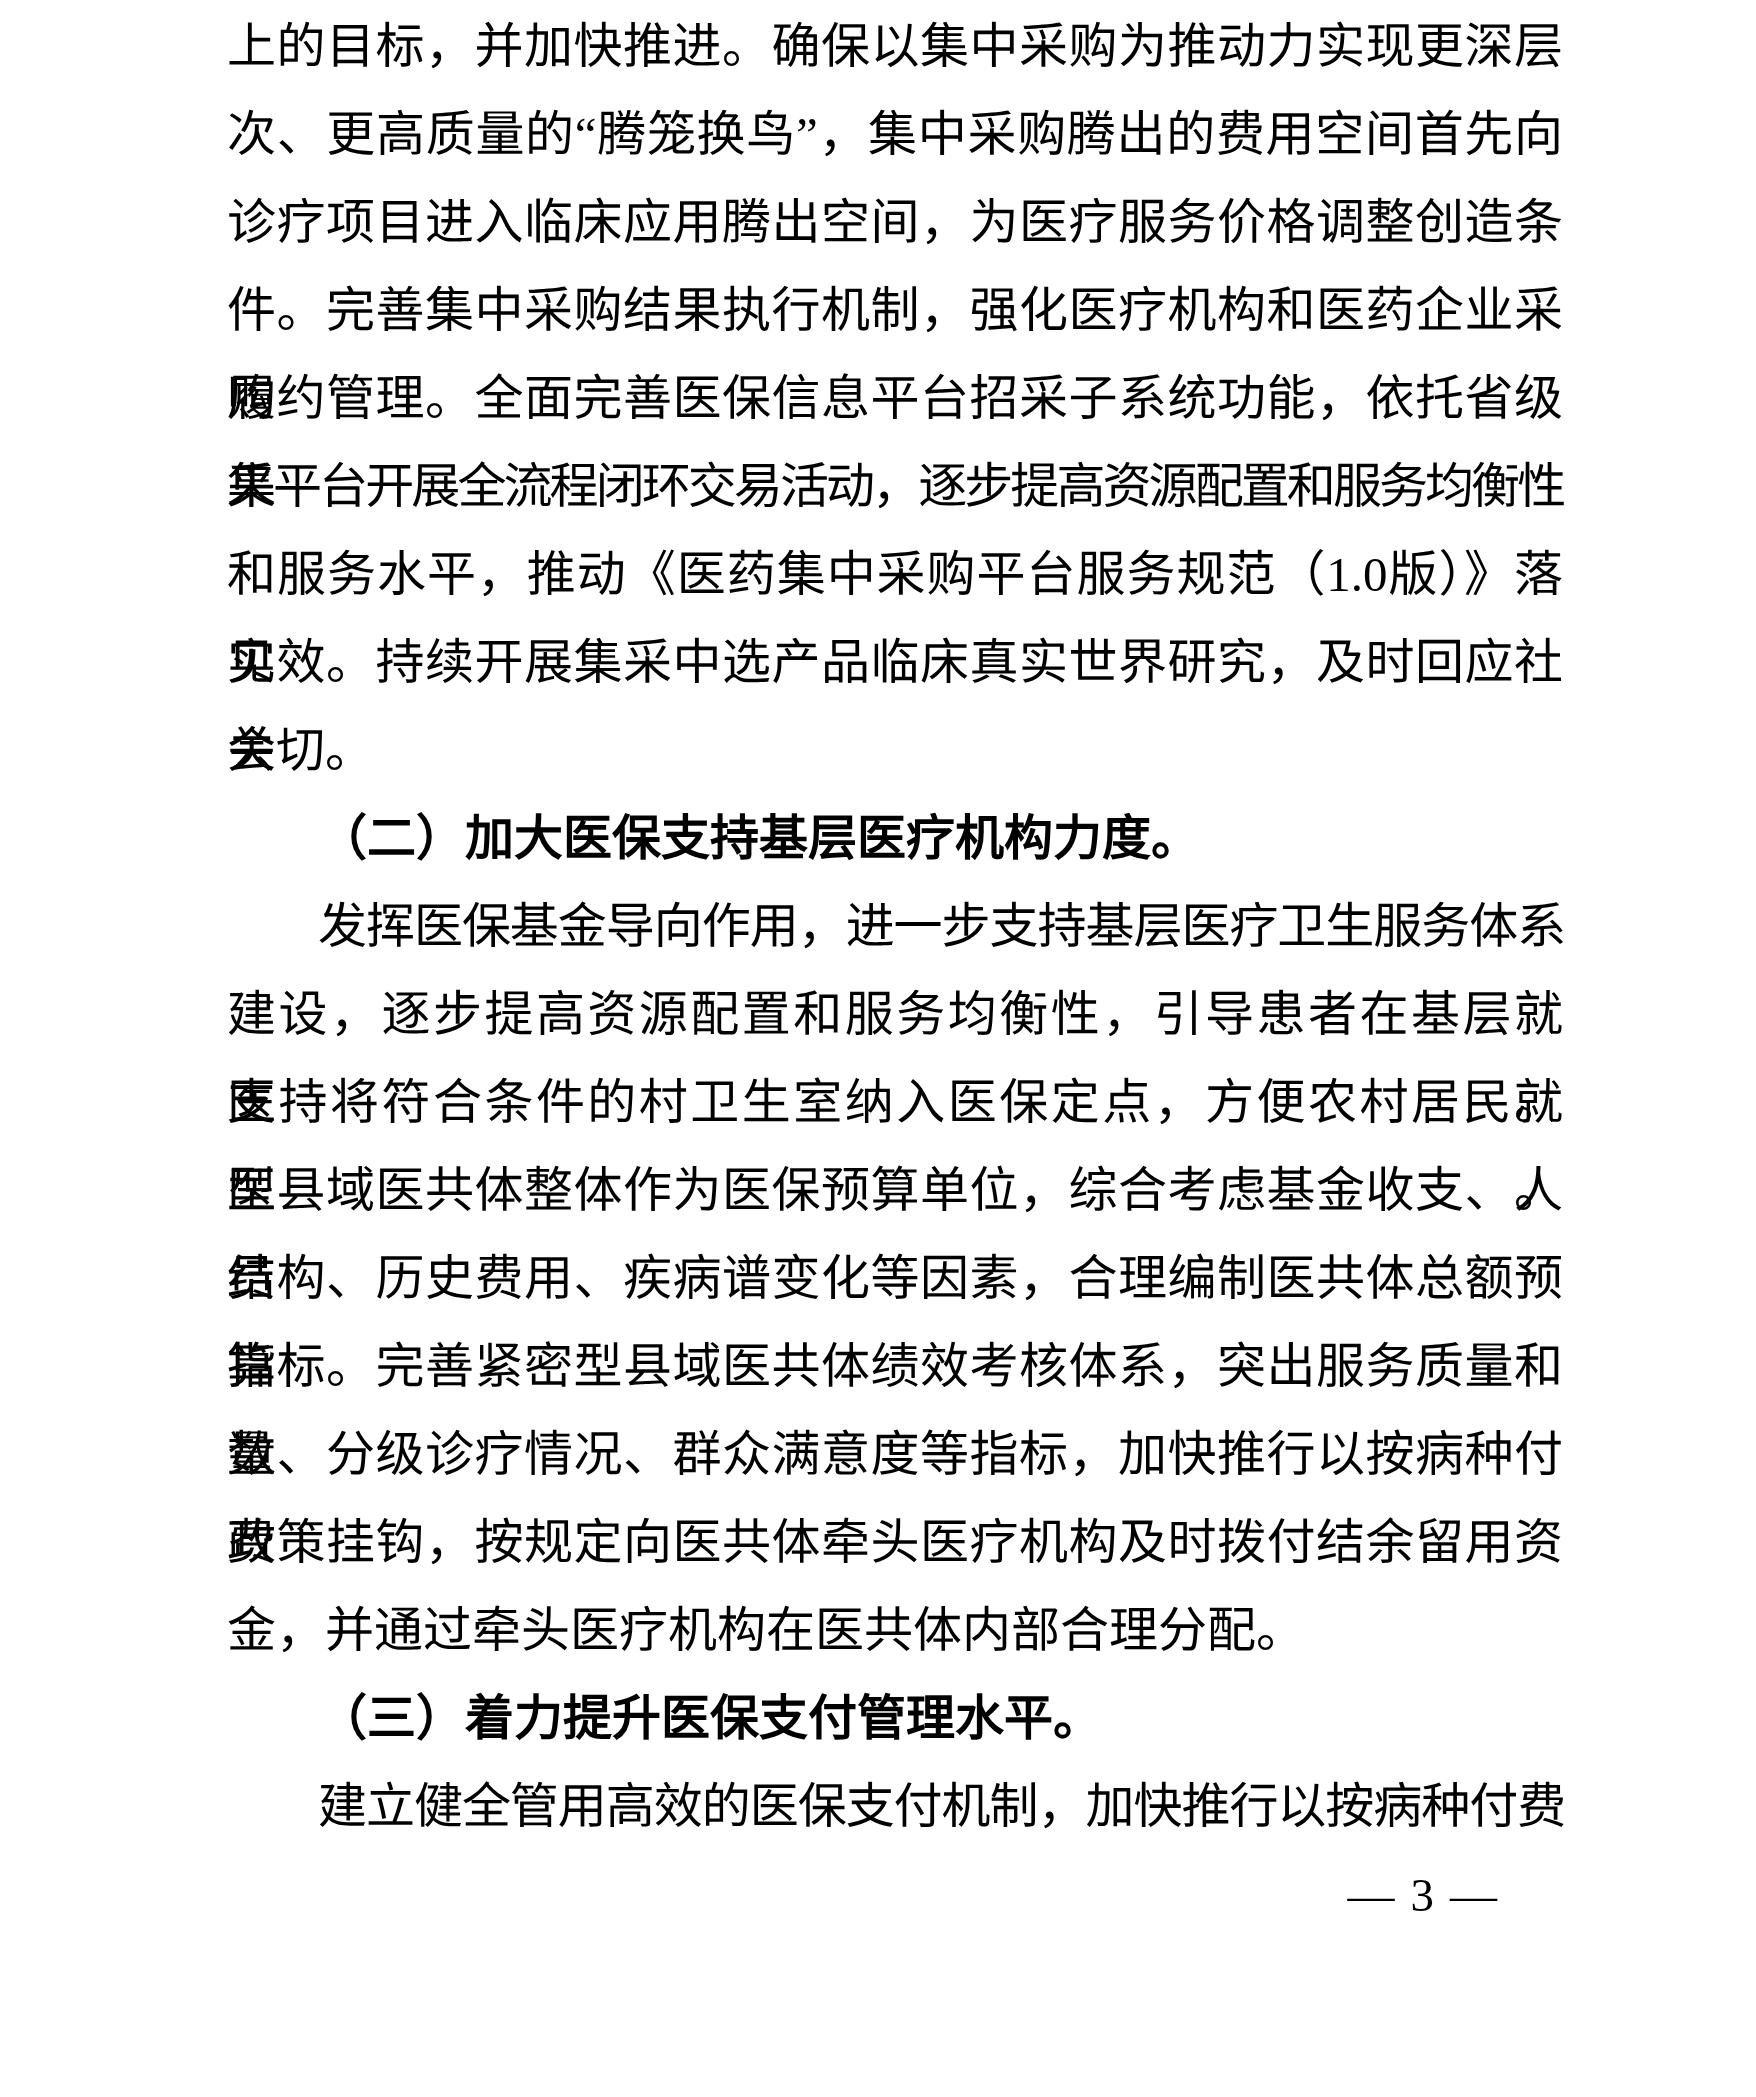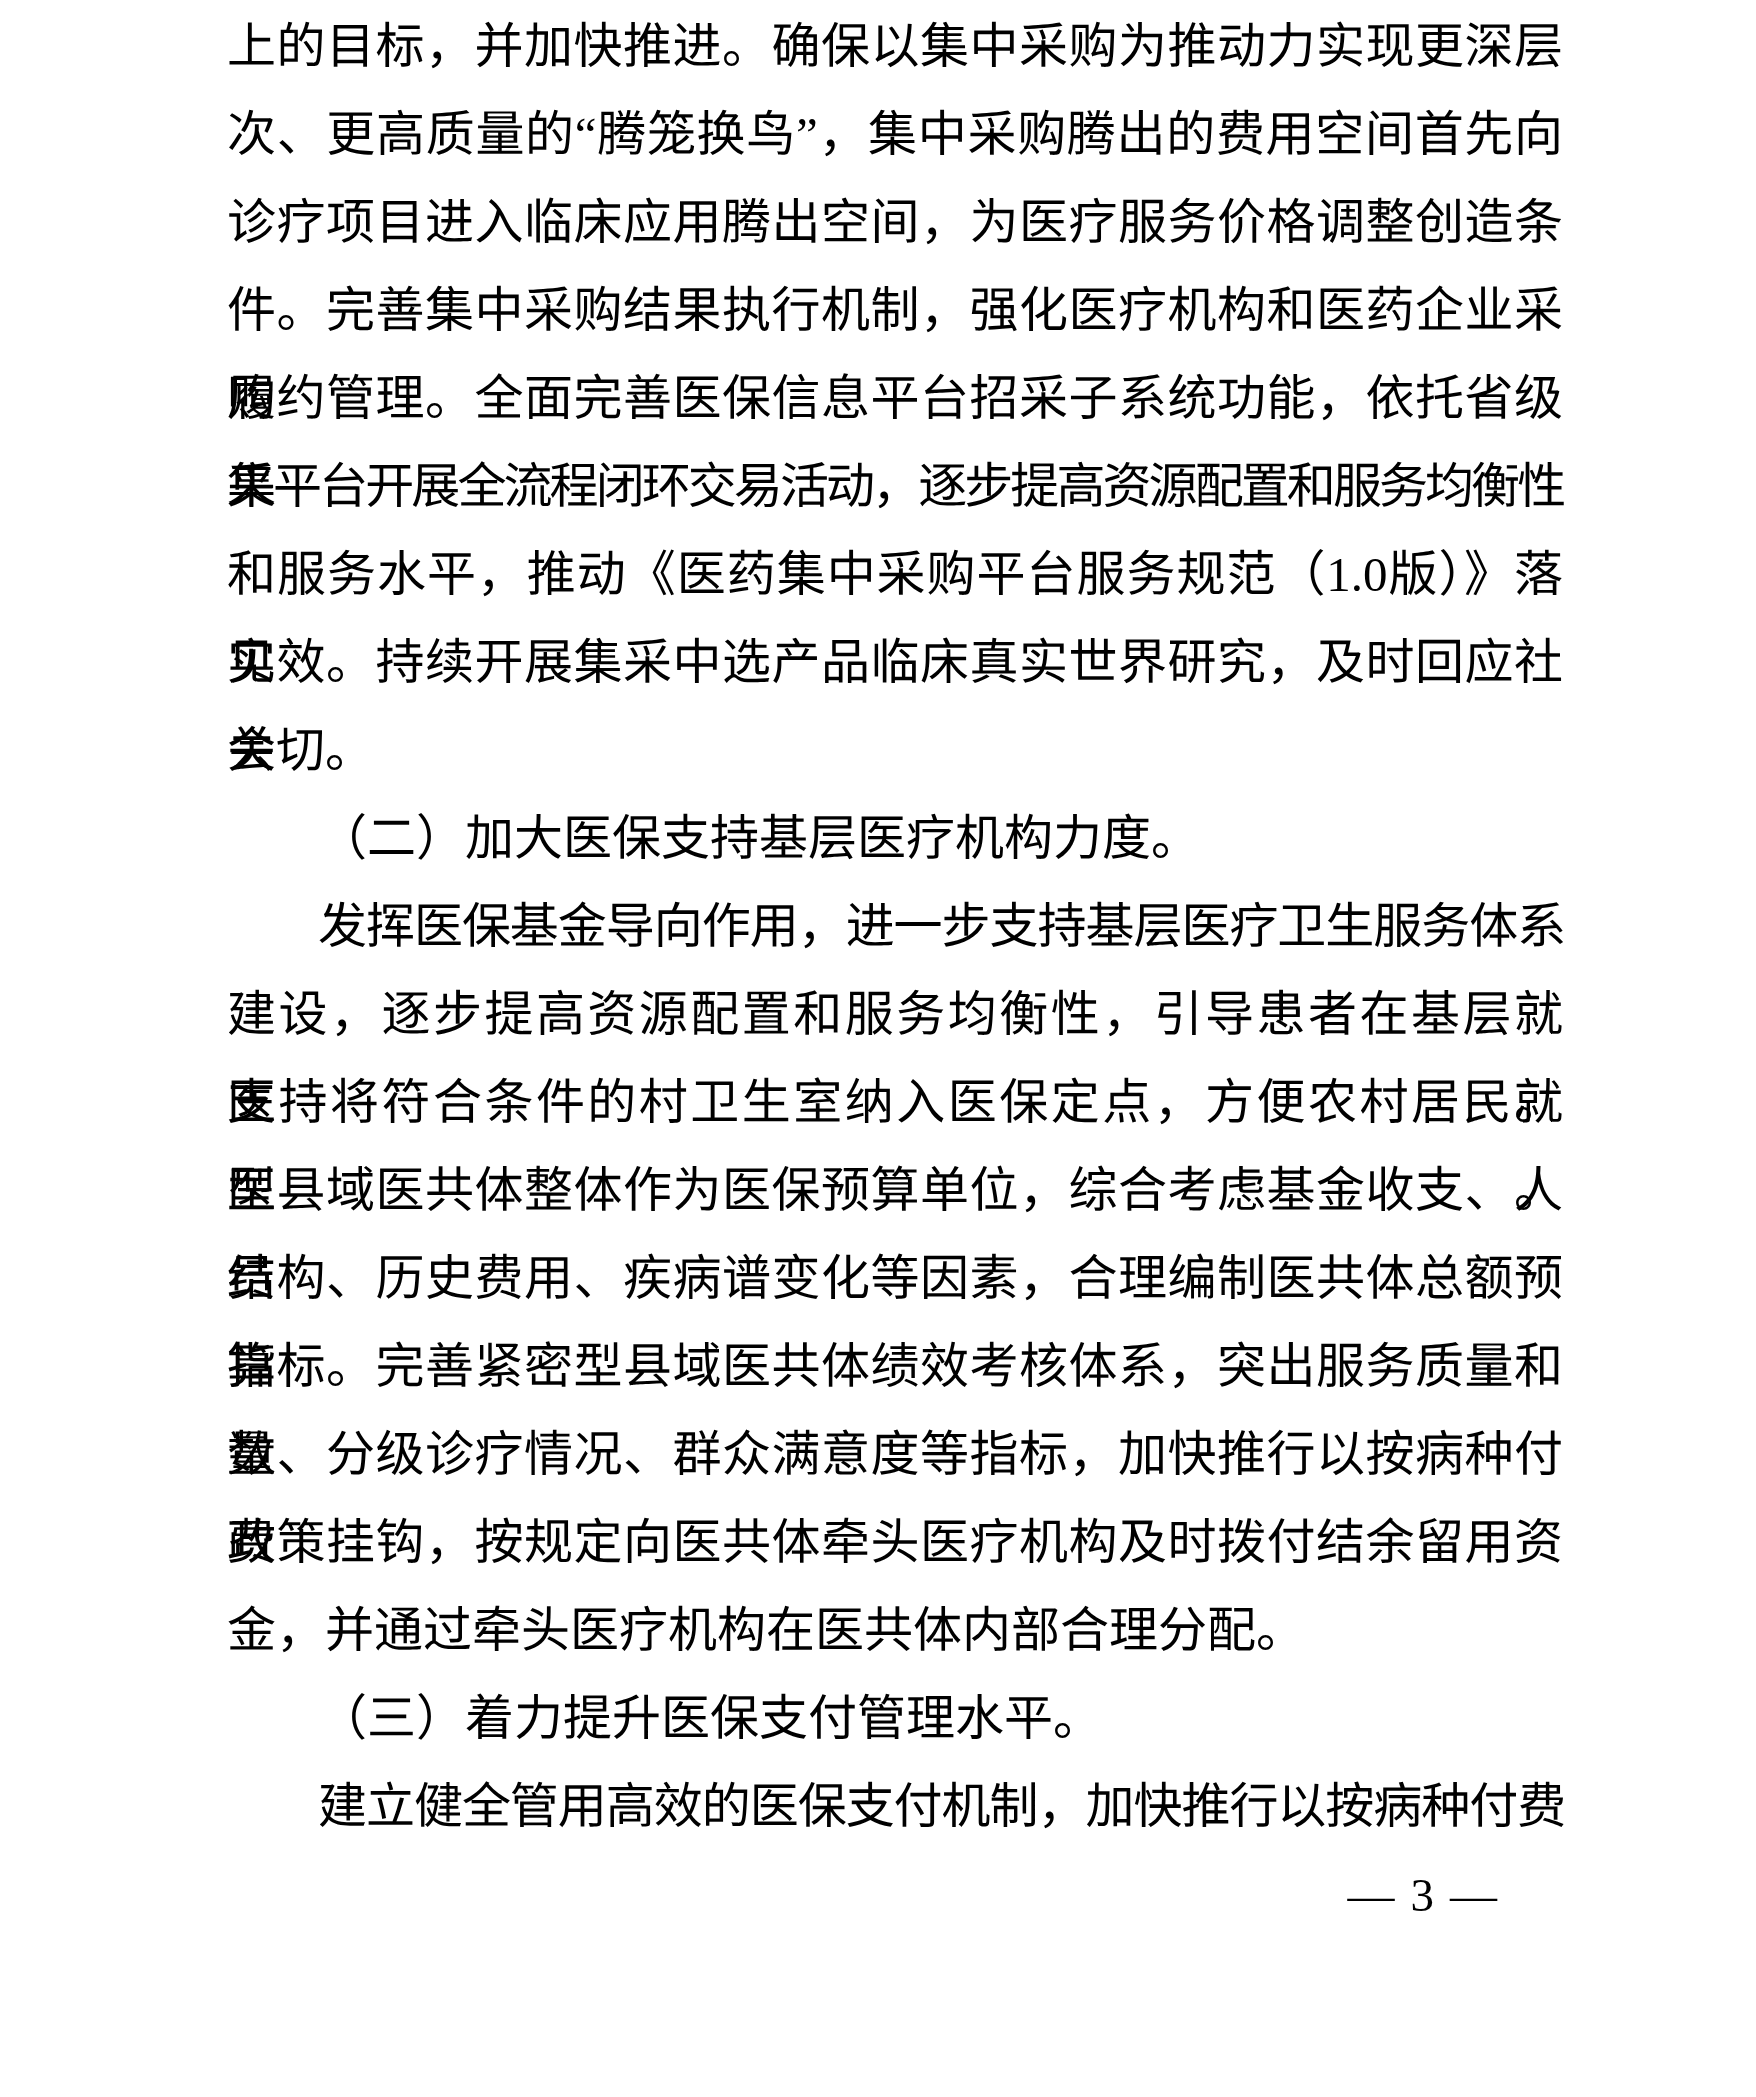--- a/index.html
+++ b/index.html
@@ -37,21 +37,21 @@
   
   .indent {
     text-indent: 91px;
   }
   
   .tight {
     letter-spacing: -3.2px;
   }
   
   .heading {
-    font-weight: 400;
+    font-weight: 700;
     text-align: right;
     text-align-last: left;
     text-indent: 91px;
   }
   .footer-line {
     font-size: 47px;
     line-height: 88px;
     height: 88px;
     text-align: right;
     text-align-last: right;

